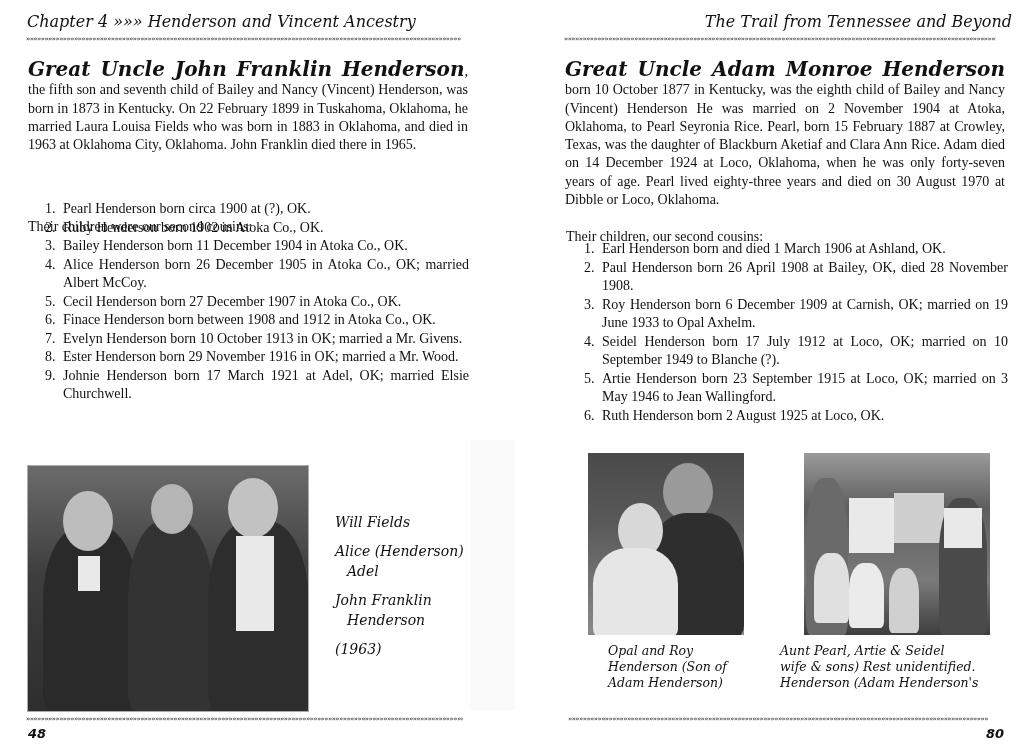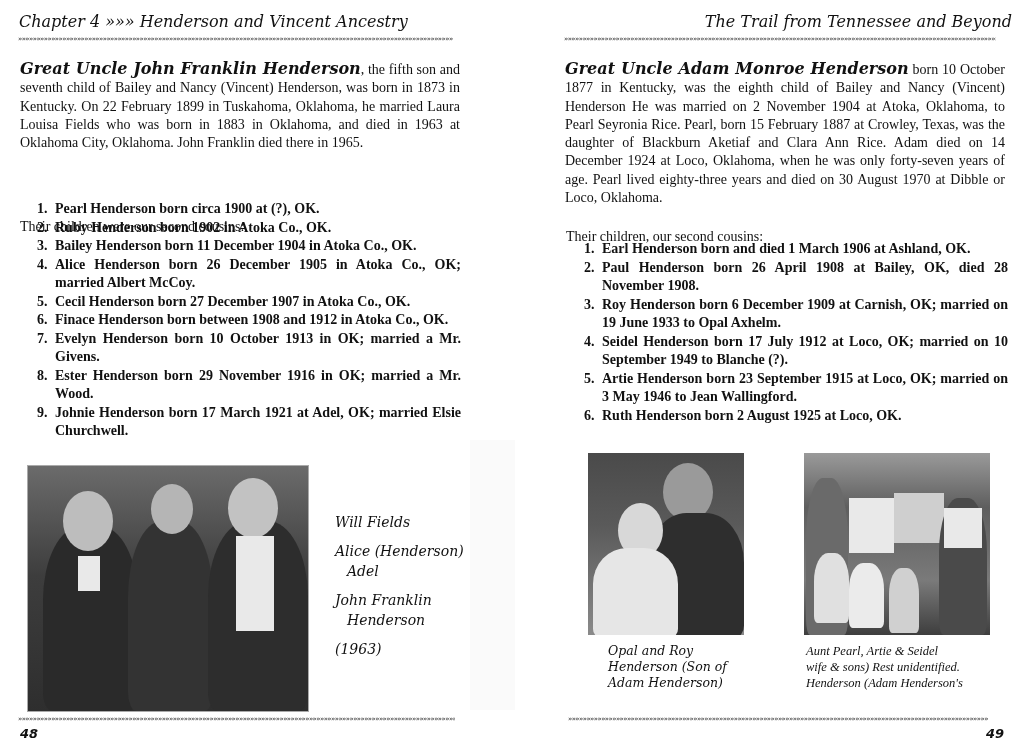--- a/index.html
+++ b/index.html
@@ -1,54 +1,54 @@
 <!DOCTYPE html>
 <html><head>
 <meta charset="utf-8">
 <style>
   html, body { margin: 0; padding: 0; background: #ffffff; }
   body { width: 1024px; height: 751px; position: relative; overflow: hidden; font-family: "Liberation Serif", serif; color: #111; }
   .page { position: absolute; top: 0; height: 751px; }
-  #left-page { left: 0; width: 512px; }
+  #left-page { left: 8px; width: 512px; }
   #right-page { left: 512px; width: 512px; }
   .chapter-header { position: absolute; top: 12px; font-size: 16px; font-style: italic; font-family: "DejaVu Serif", serif; white-space: nowrap; }
   #left-page .chapter-header { left: 19px; }
   #right-page .chapter-header { right: 12px; font-style: italic; }
   .chevron-rule { position: absolute; font-size: 7px; letter-spacing: -0.6px; white-space: nowrap; overflow: hidden; color: #222; font-family: "DejaVu Sans", sans-serif; }
   #left-page .top-rule { left: 18px; top: 35px; width: 435px; }
   #right-page .top-rule { left: 52px; top: 35px; width: 432px; }
   #left-page .bottom-rule { left: 18px; top: 715px; width: 437px; }
   #right-page .bottom-rule { left: 56px; top: 715px; width: 420px; }
   .page-number { position: absolute; top: 726px; font-family: "DejaVu Sans", sans-serif; font-style: italic; font-weight: bold; font-size: 13px; }
   #left-page .page-number { left: 20px; }
   #right-page .page-number { right: 20px; }
   .intro { position: absolute; font-size: 14px; line-height: 18.3px; text-align: justify; }
   #left-page .intro { left: 20px; top: 60px; width: 440px; }
   #right-page .intro { left: 53px; top: 60px; width: 440px; }
-  .intro .name-script { font-family: "DejaVu Serif", serif; font-style: italic; font-weight: bold; font-size: 16px; }
+  .intro .name-script { font-family: "DejaVu Serif", serif; font-style: italic; font-weight: bold; font-size: 20px; }
   .lead { position: absolute; font-size: 14px; }
   #left-page .lead { left: 20px; top: 173px; margin-top: 46px; }
   #right-page .lead { left: 54px; top: 229px; text-align: center; }
-  ol.children { position: absolute; margin: 0; padding-left: 30px; font-size: 14px; line-height: 18.5px; text-align: justify; font-weight: bold; }
+  ol.children { position: absolute; margin: 0; padding-left: 30px; font-size: 14px; line-height: 18.5px; text-align: justify; }
   #left-page ol.children { left: 21px; top: 200px; width: 410px; }
   #right-page ol.children { left: 56px; top: 240px; width: 410px; }
   ol.children li { padding-left: 4px; }
   .photo { position: absolute; overflow: hidden; }
   #photo-left { left: 27px; top: 465px; width: 280px; height: 245px; background: linear-gradient(180deg, #6b6b6b 0%, #3d3d3d 45%, #2e2e2e 100%); border: 1px solid #aaa; }
   #photo-opal-roy { left: 588px; top: 453px; width: 156px; height: 182px; background: linear-gradient(180deg, #4a4a4a 0%, #5a5a5a 40%, #8a8a8a 100%); }
   #photo-family { left: 804px; top: 453px; width: 186px; height: 182px; background: linear-gradient(180deg, #9a9a9a 0%, #5e5e5e 30%, #7a7a7a 70%, #3e3e3e 100%); }
   .figure { position: absolute; border-radius: 40% 40% 10% 10%; }
   .head { position: absolute; border-radius: 50%; background: #cfcfcf; }
   .shirt { position: absolute; background: #e9e9e9; }
   .caption-left { position: absolute; left: 335px; top: 512px; font-family: "DejaVu Serif", serif; font-style: italic; font-size: 14px; line-height: 20px; }
   .caption-left div { margin-bottom: 9px; }
   .caption-left .indent { padding-left: 12px; }
   .caption-right { position: absolute; top: 643px; font-family: "DejaVu Serif", serif; font-style: italic; font-size: 12.5px; line-height: 16px; }
   #caption-opal-roy { left: 608px; }
-  #caption-family { left: 806px; font-family: Liberation Serif, serif; }
+  #caption-family { left: 780px; }
   .gutter-shade { position: absolute; left: 470px; top: 440px; width: 45px; height: 270px; background: #fafafa; }
 </style>
 </head>
 <body>
 
 <div class="gutter-shade"></div>
 
 <div id="left-page" class="page">
   <div class="chapter-header">Chapter 4 »»» Henderson and Vincent Ancestry</div>
   <div class="chevron-rule top-rule">»»»»»»»»»»»»»»»»»»»»»»»»»»»»»»»»»»»»»»»»»»»»»»»»»»»»»»»»»»»»»»»»»»»»»»»»»»»»»»»»»»»»»»»»»»»»»»»»»»»»»»»»»»»»»»»»»»»»»»»»»»»</div>
@@ -108,21 +108,21 @@
   <ol class="children">
     <li>Earl Henderson born and died 1 March 1906 at Ashland, OK.</li>
     <li>Paul Henderson born 26 April 1908 at Bailey, OK, died 28 November 1908.</li>
     <li>Roy Henderson born 6 December 1909 at Carnish, OK; married on 19 June 1933 to Opal Axhelm.</li>
     <li>Seidel Henderson born 17 July 1912 at Loco, OK; married on 10 September 1949 to Blanche (?).</li>
     <li>Artie Henderson born 23 September 1915 at Loco, OK; married on 3 May 1946 to Jean Wallingford.</li>
     <li>Ruth Henderson born 2 August 1925 at Loco, OK.</li>
   </ol>
 
   <div class="chevron-rule bottom-rule">»»»»»»»»»»»»»»»»»»»»»»»»»»»»»»»»»»»»»»»»»»»»»»»»»»»»»»»»»»»»»»»»»»»»»»»»»»»»»»»»»»»»»»»»»»»»»»»»»»»»»»»»»»»»»»»»»»»»»»»»»»»</div>
-  <div class="page-number">49</div>
+  <div class="page-number">80</div>
 </div>
 
 <div id="photo-opal-roy" class="photo">
   <div class="head" style="left:75px;top:10px;width:50px;height:58px;background:#9a9a9a;"></div>
   <div class="figure" style="left:60px;top:60px;width:96px;height:125px;background:#2e2e2e;"></div>
   <div class="head" style="left:30px;top:50px;width:45px;height:55px;background:#d8d8d8;"></div>
   <div class="figure" style="left:5px;top:95px;width:85px;height:90px;background:#e6e6e6;"></div>
 </div>
 <div id="caption-opal-roy" class="caption-right">
   <div>Opal and Roy</div>

